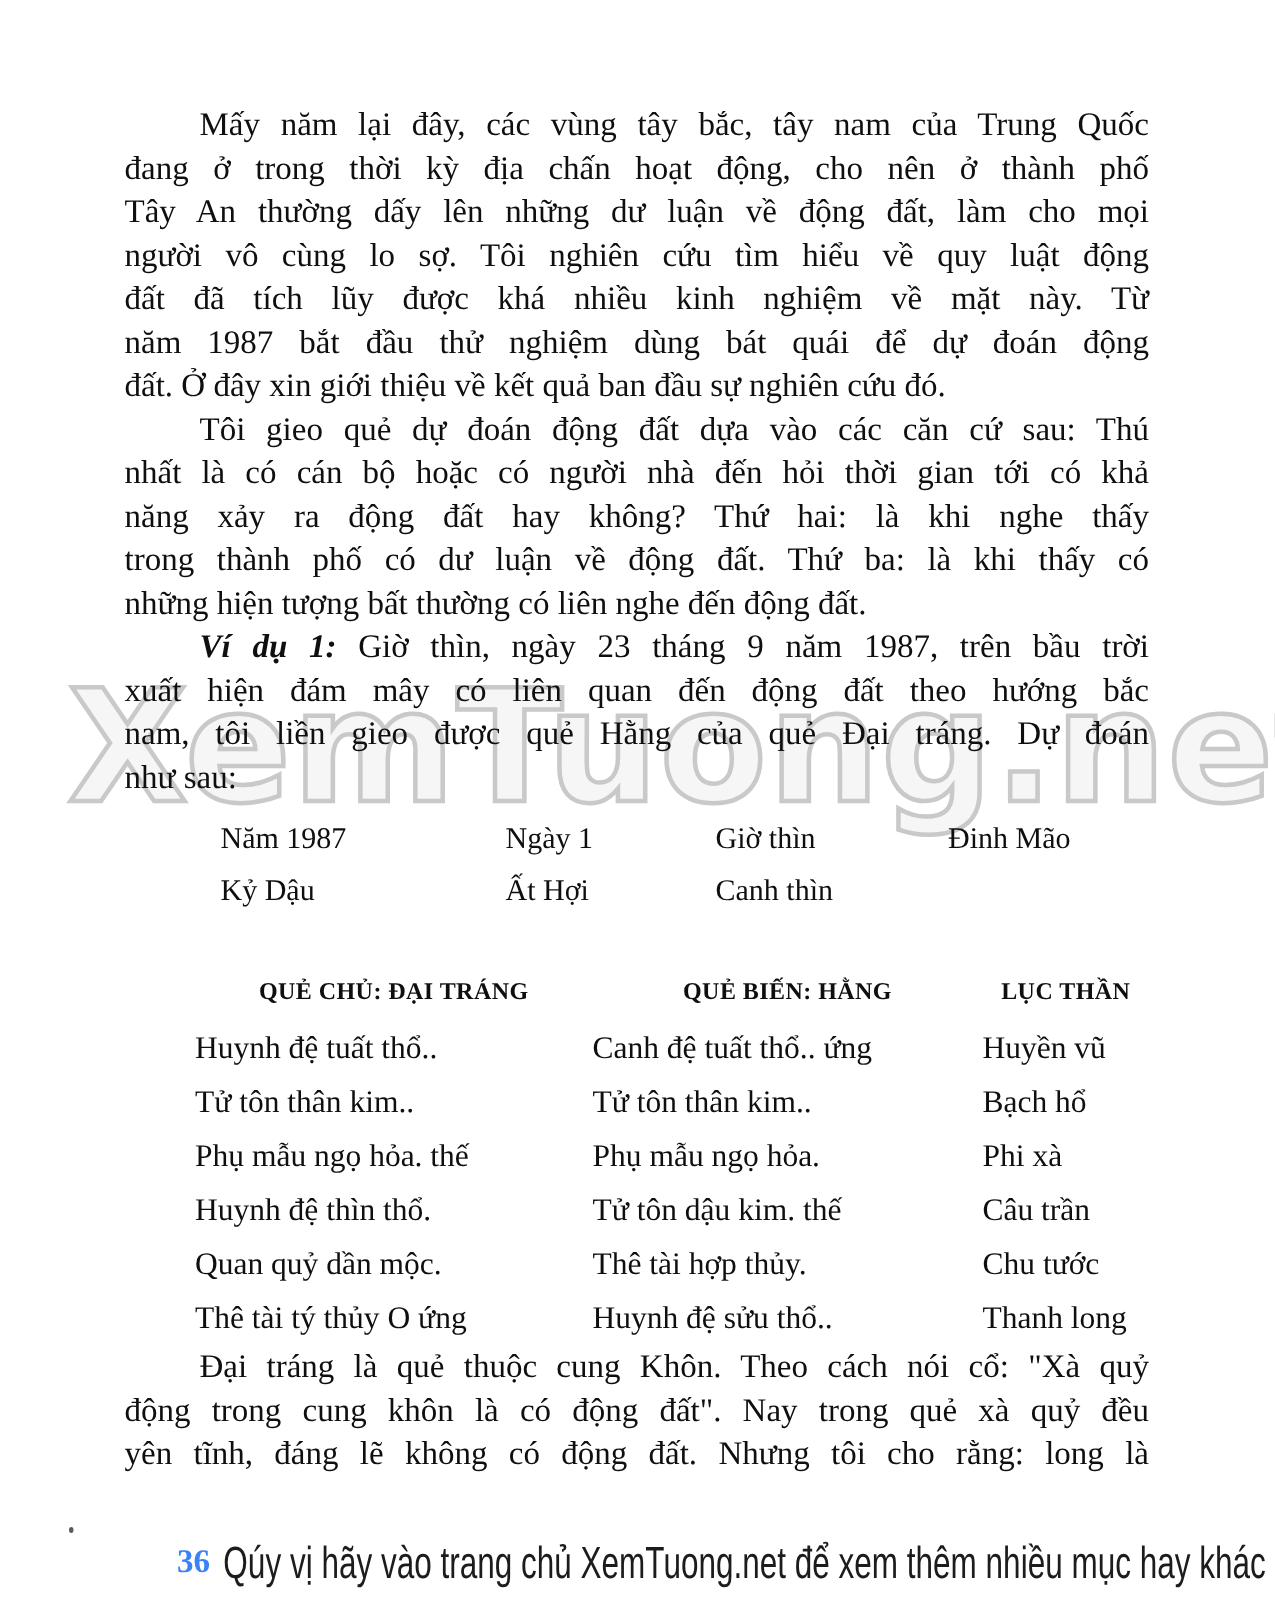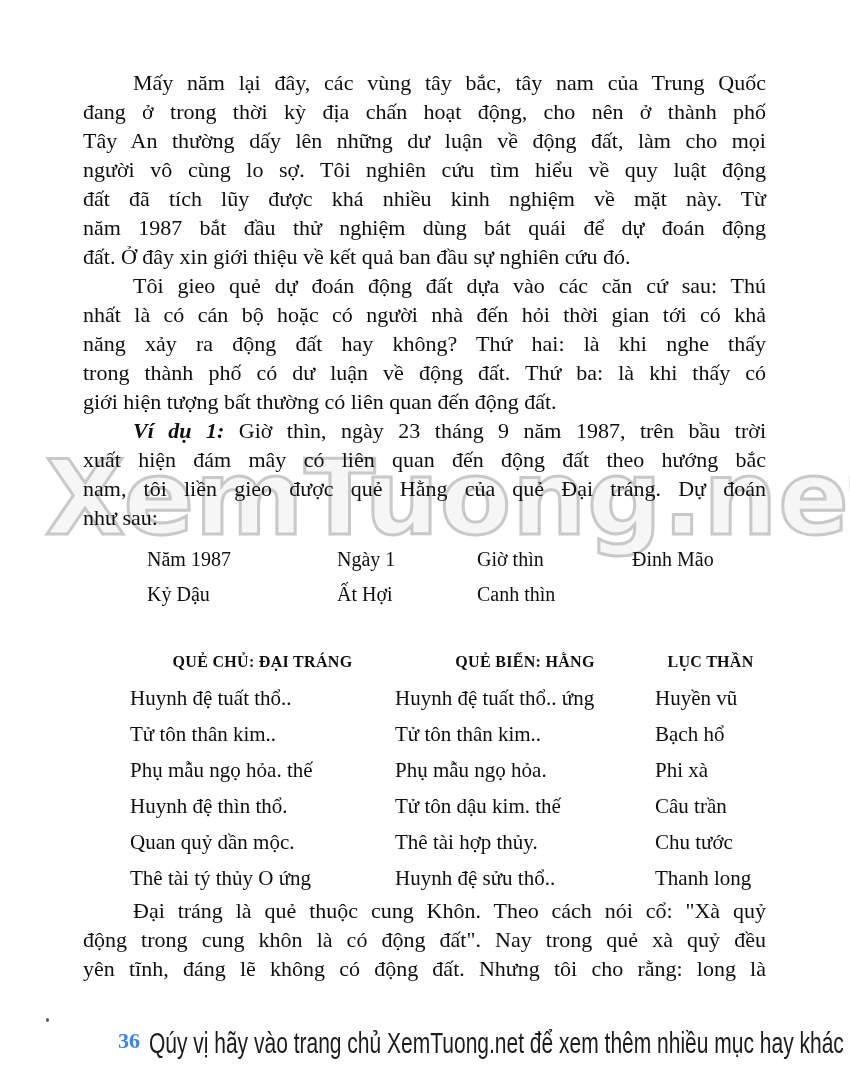--- a/index.html
+++ b/index.html
@@ -107,21 +107,21 @@
     <div class="par-line">đất đã tích lũy được khá nhiều kinh nghiệm về mặt này. Từ</div>
     <div class="par-line">năm 1987 bắt đầu thử nghiệm dùng bát quái để dự đoán động</div>
     <div class="par-line end">đất. Ở đây xin giới thiệu về kết quả ban đầu sự nghiên cứu đó.</div>
   </div>
 
   <div>
     <div class="par-line start">Tôi gieo quẻ dự đoán động đất dựa vào các căn cứ sau: Thú</div>
     <div class="par-line">nhất là có cán bộ hoặc có người nhà đến hỏi thời gian tới có khả</div>
     <div class="par-line">năng xảy ra động đất hay không? Thứ hai: là khi nghe thấy</div>
     <div class="par-line">trong thành phố có dư luận về động đất. Thứ ba: là khi thấy có</div>
-    <div class="par-line end">giới hiện tượng bất thường có liên quan đến động đất.</div>
+    <div class="par-line end">những hiện tượng bất thường có liên nghe đến động đất.</div>
   </div>
 
   <div>
     <div class="par-line start">
       <span class="example-label">Ví dụ 1:</span><span> Giờ thìn, ngày 23 tháng 9 năm 1987, trên bầu trời</span>
     </div>
     <div class="par-line">xuất hiện đám mây có liên quan đến động đất theo hướng bắc</div>
     <div class="par-line">nam, tôi liền gieo được quẻ Hằng của quẻ Đại tráng. Dự đoán</div>
     <div class="par-line end">như sau:</div>
   </div>
@@ -135,21 +135,21 @@
     <div>Ất Hợi</div>
     <div>Canh thìn</div>
   </div>
 
   <div class="hex-table">
     <div class="hdr">QUẺ CHỦ: ĐẠI TRÁNG</div>
     <div class="hdr">QUẺ BIẾN: HẰNG</div>
     <div class="hdr">LỤC THẦN</div>
 
     <div>Huynh đệ tuất thổ..</div>
-    <div>Huynh đệ tuất thổ.. ứng</div>
+    <div>Canh đệ tuất thổ.. ứng</div>
     <div>Huyền vũ</div>
 
     <div>Tử tôn thân kim..</div>
     <div>Tử tôn thân kim..</div>
     <div>Bạch hổ</div>
 
     <div>Phụ mẫu ngọ hỏa. thế</div>
     <div>Phụ mẫu ngọ hỏa.</div>
     <div>Phi xà</div>
 

